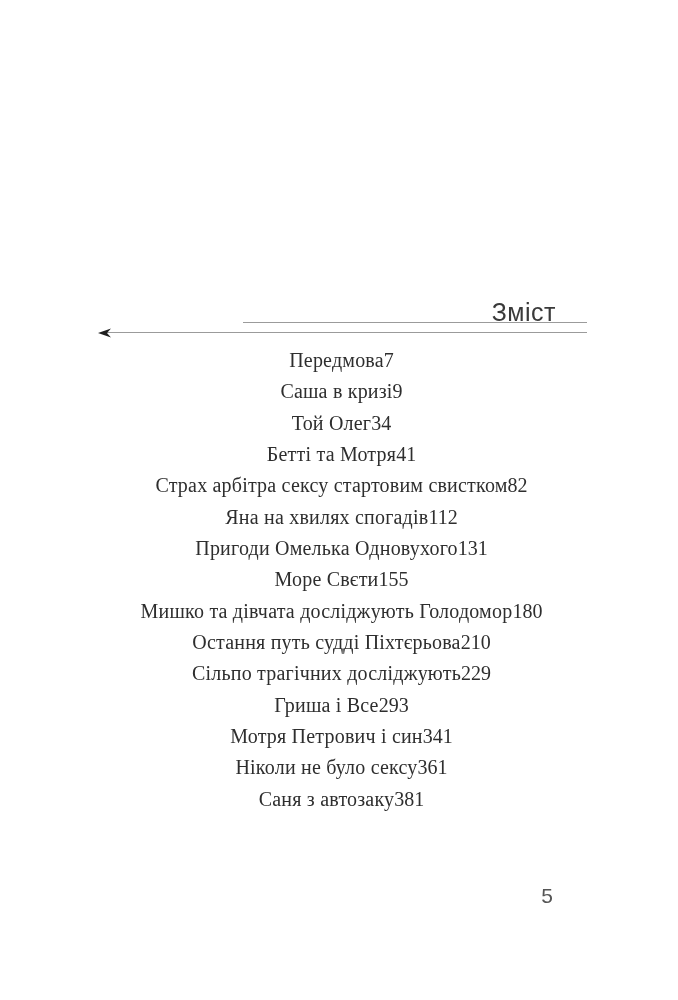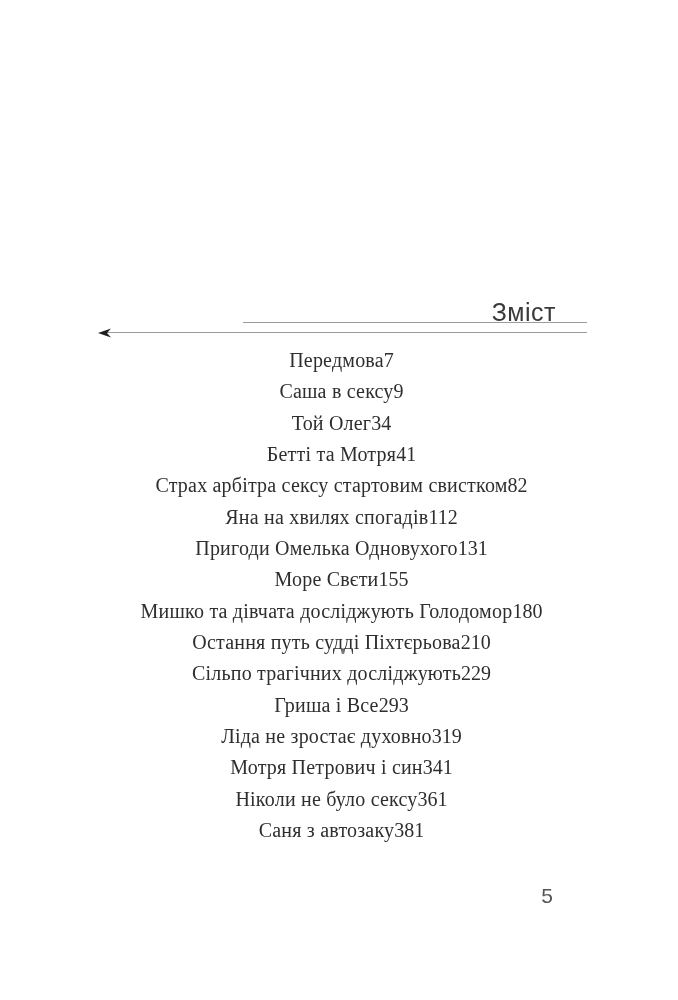--- a/index.html
+++ b/index.html
@@ -105,21 +105,21 @@
   <svg class="arrowhead" viewBox="0 0 13 10">
     <polygon points="13,0.5 0,5 13,9.5 9,5" fill="var(--arrow)"></polygon>
   </svg>
 
   <div class="toc">
       <div class="toc-row">
         <span class="toc-title">Передмова</span>
         <span class="toc-page">7</span>
       </div>
       <div class="toc-row">
-        <span class="toc-title">Саша в сексу</span>
+        <span class="toc-title">Саша в кризі</span>
         <span class="toc-page">9</span>
       </div>
       <div class="toc-row">
         <span class="toc-title">Той Олег</span>
         <span class="toc-page">34</span>
       </div>
       <div class="toc-row">
         <span class="toc-title">Бетті та Мотря</span>
         <span class="toc-page">41</span>
       </div>
@@ -149,24 +149,20 @@
       </div>
       <div class="toc-row">
         <span class="toc-title">Сільпо трагічних досліджують</span>
         <span class="toc-page">229</span>
       </div>
       <div class="toc-row">
         <span class="toc-title">Гриша і Все</span>
         <span class="toc-page">293</span>
       </div>
       <div class="toc-row">
-        <span class="toc-title">Ліда не зростає духовно</span>
-        <span class="toc-page">319</span>
-      </div>
-      <div class="toc-row">
         <span class="toc-title">Мотря Петрович і син</span>
         <span class="toc-page">341</span>
       </div>
       <div class="toc-row">
         <span class="toc-title">Ніколи не було сексу</span>
         <span class="toc-page">361</span>
       </div>
       <div class="toc-row">
         <span class="toc-title">Саня з автозаку</span>
         <span class="toc-page">381</span>

